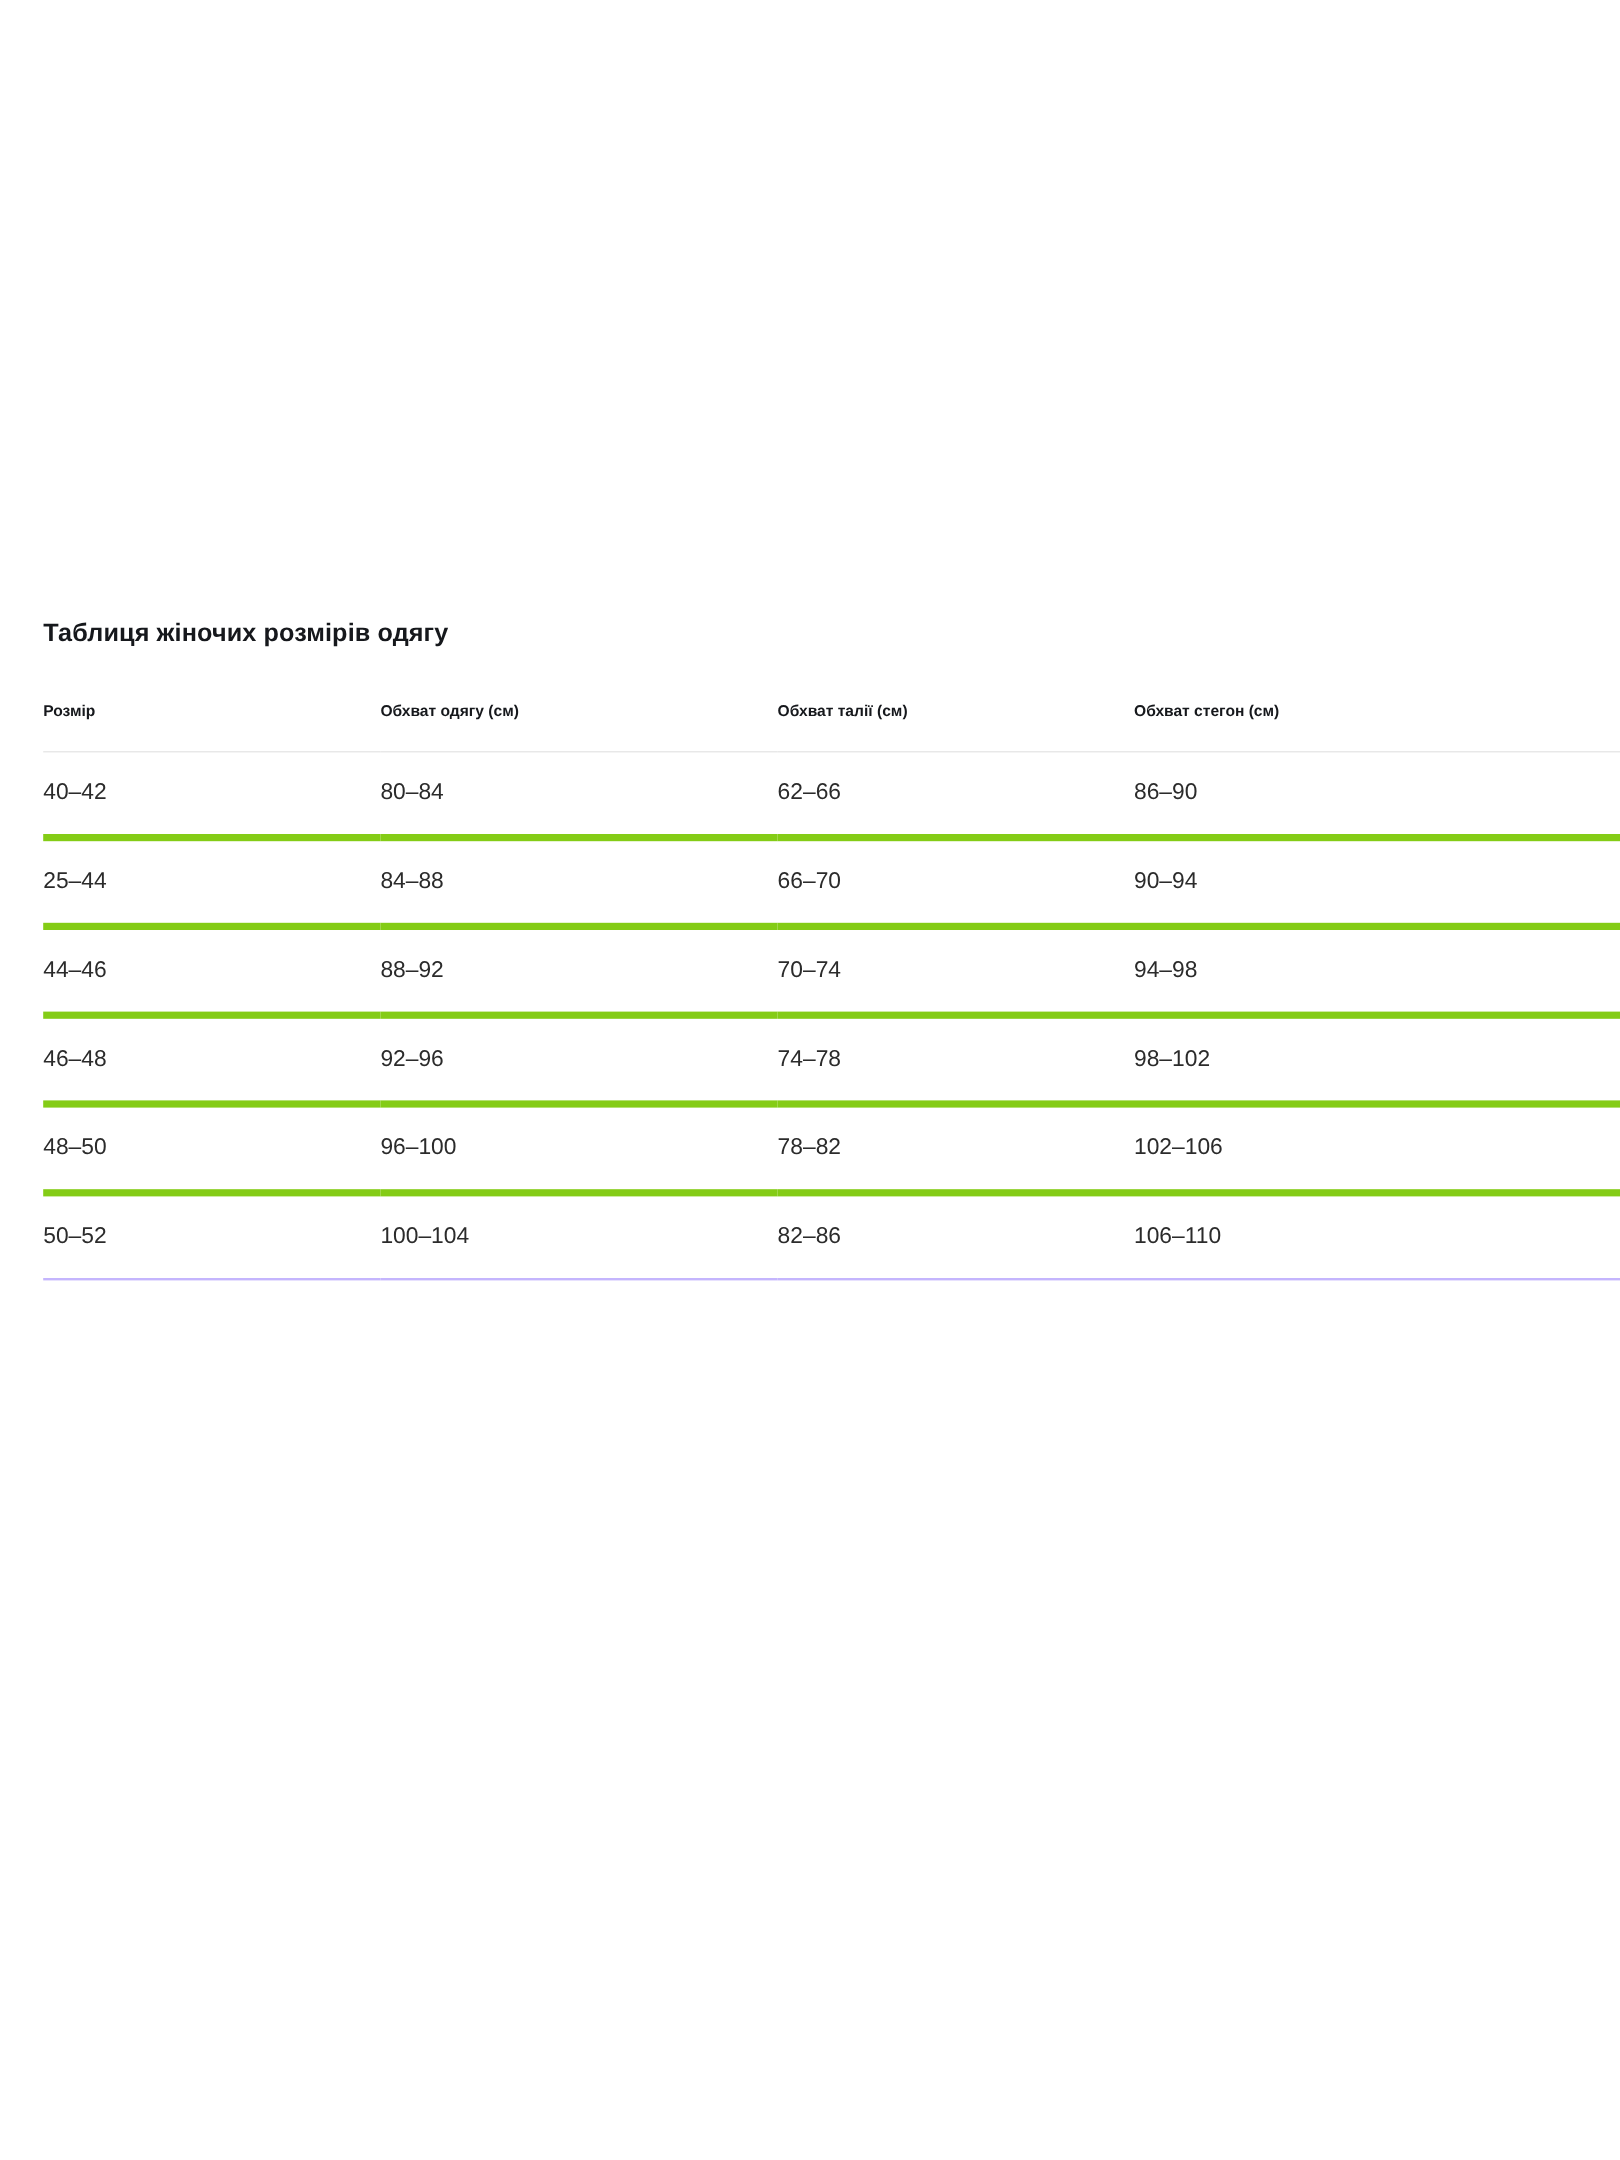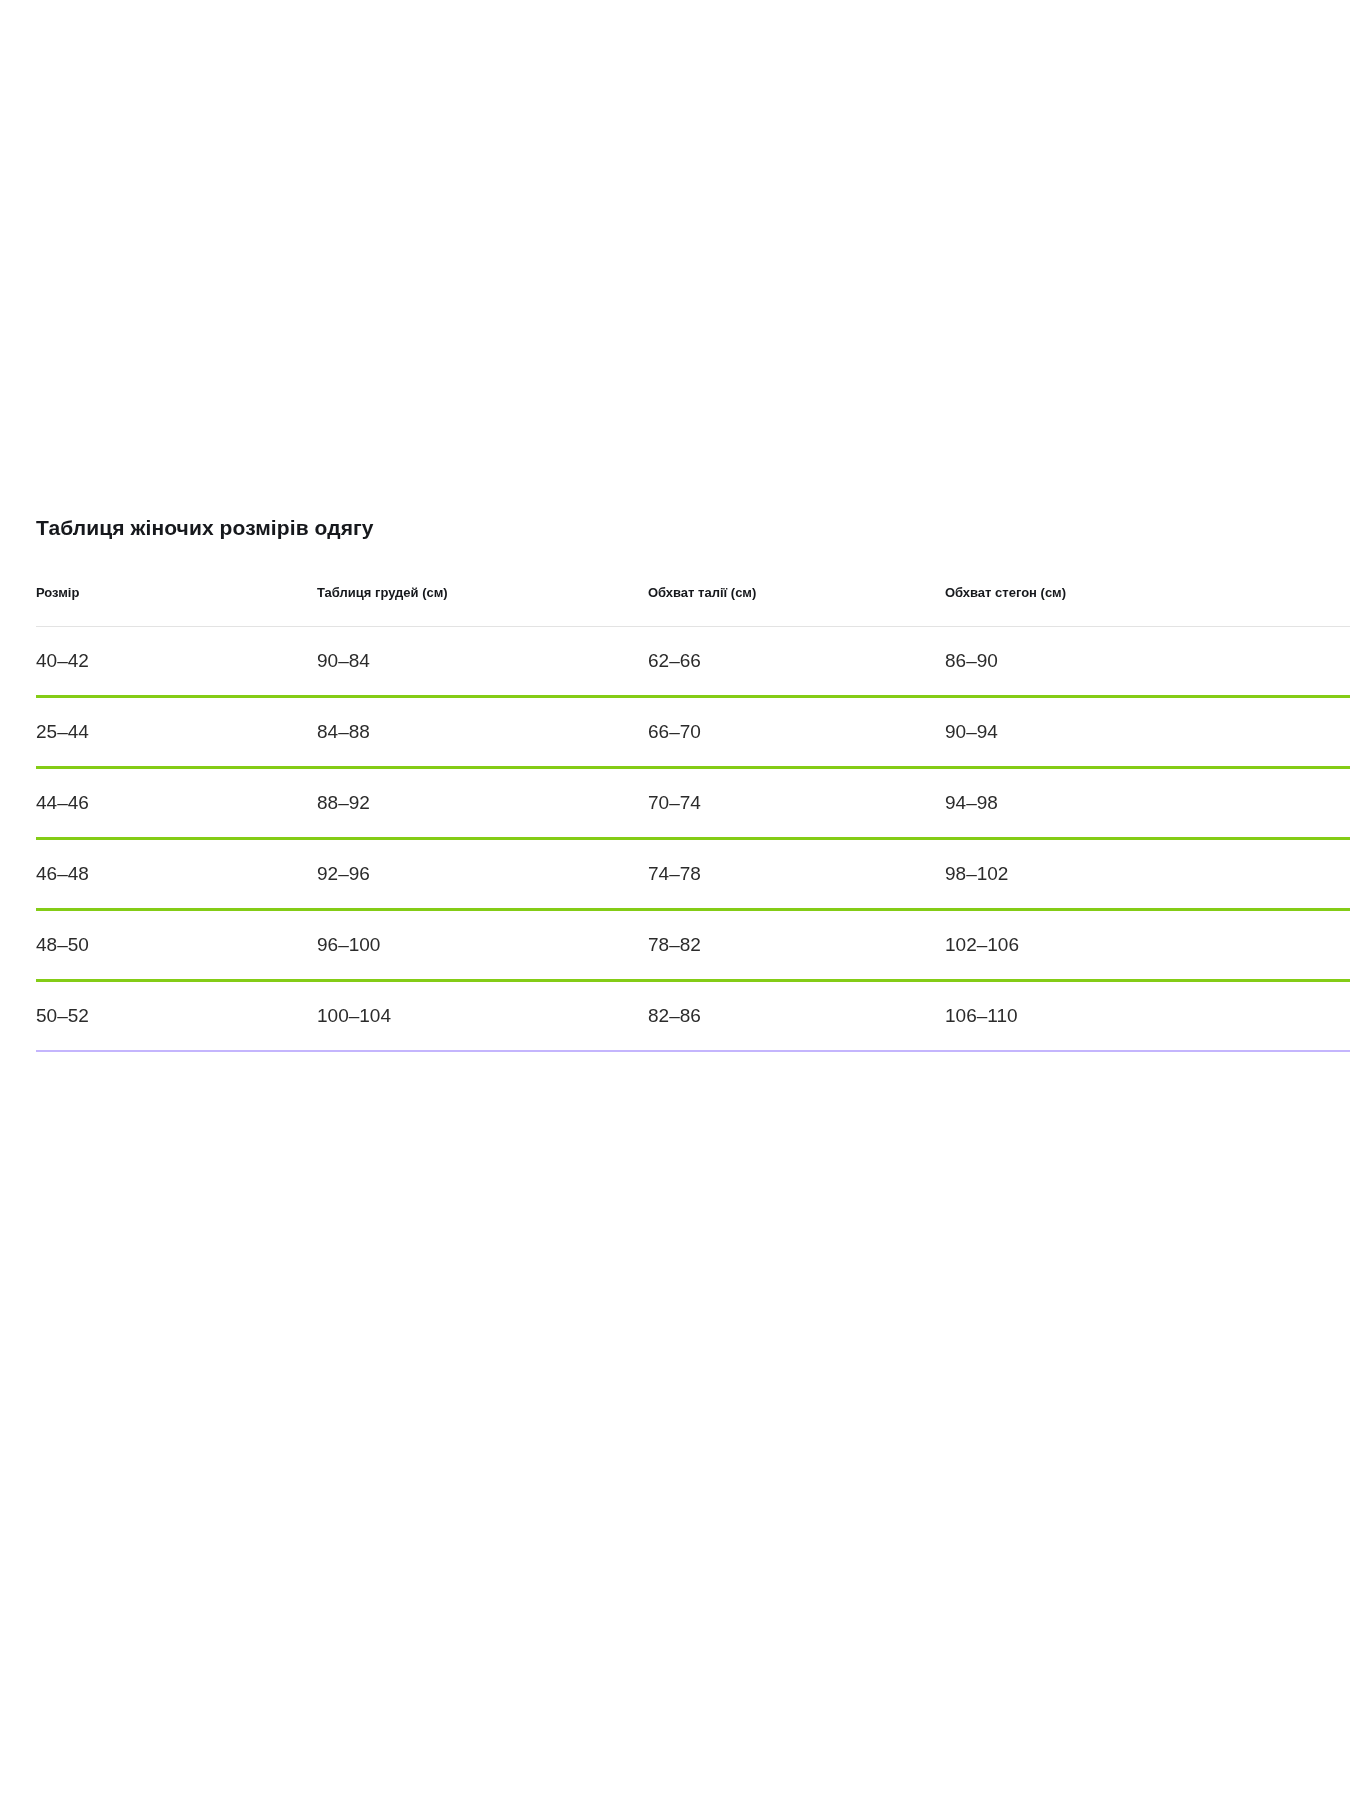--- a/index.html
+++ b/index.html
@@ -61,21 +61,21 @@
     border-bottom: 1px solid #e3e3e3;
     vertical-align: bottom;
   }
 
   table.size-table td {
     text-align: left;
     font-size: 19px;
     font-weight: normal;
     color: #2b2b2b;
     padding: 22px 0 22px 0;
-    border-bottom: 3px solid #84cc16;
+    border-bottom: 6px solid #84cc16;
     vertical-align: middle;
     height: 24px;
   }
 
   table.size-table tbody tr:last-child td {
     border-bottom: 2px solid #c4b5fd;
   }
 </style>
 </head>
 <body>
@@ -88,29 +88,29 @@
     <table class="size-table">
       <colgroup>
         <col class="c0">
           <col class="c1">
           <col class="c2">
           <col class="c3">
       </colgroup>
       <thead>
         <tr>
           <th>Розмір</th>
-          <th>Таблиця грудей (см)</th>
+          <th>Обхват одягу (см)</th>
           <th>Обхват талії (см)</th>
           <th>Обхват стегон (см)</th>
         </tr>
       </thead>
       <tbody>
         <tr>
           <td>40–42</td>
-          <td>90–84</td>
+          <td>80–84</td>
           <td>62–66</td>
           <td>86–90</td>
         </tr>
         <tr>
           <td>25–44</td>
           <td>84–88</td>
           <td>66–70</td>
           <td>90–94</td>
         </tr>
         <tr>

